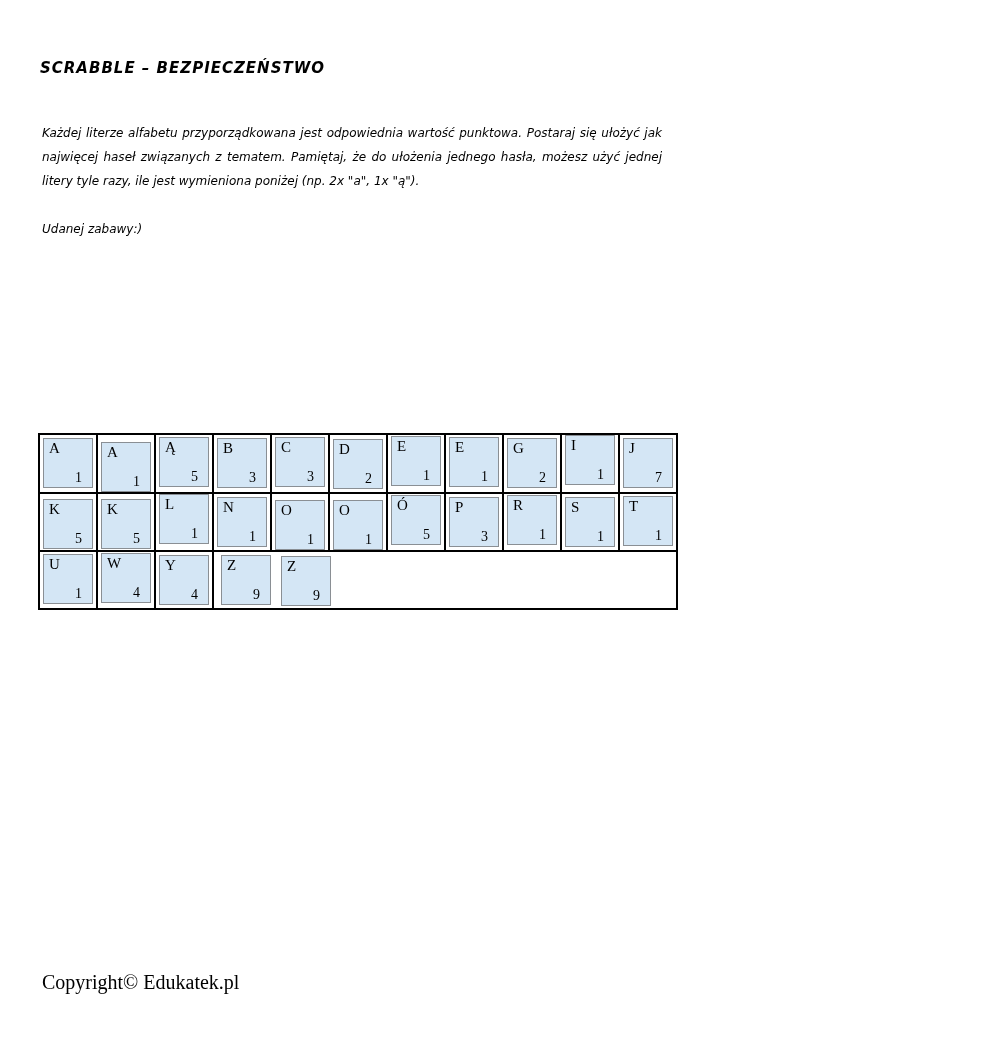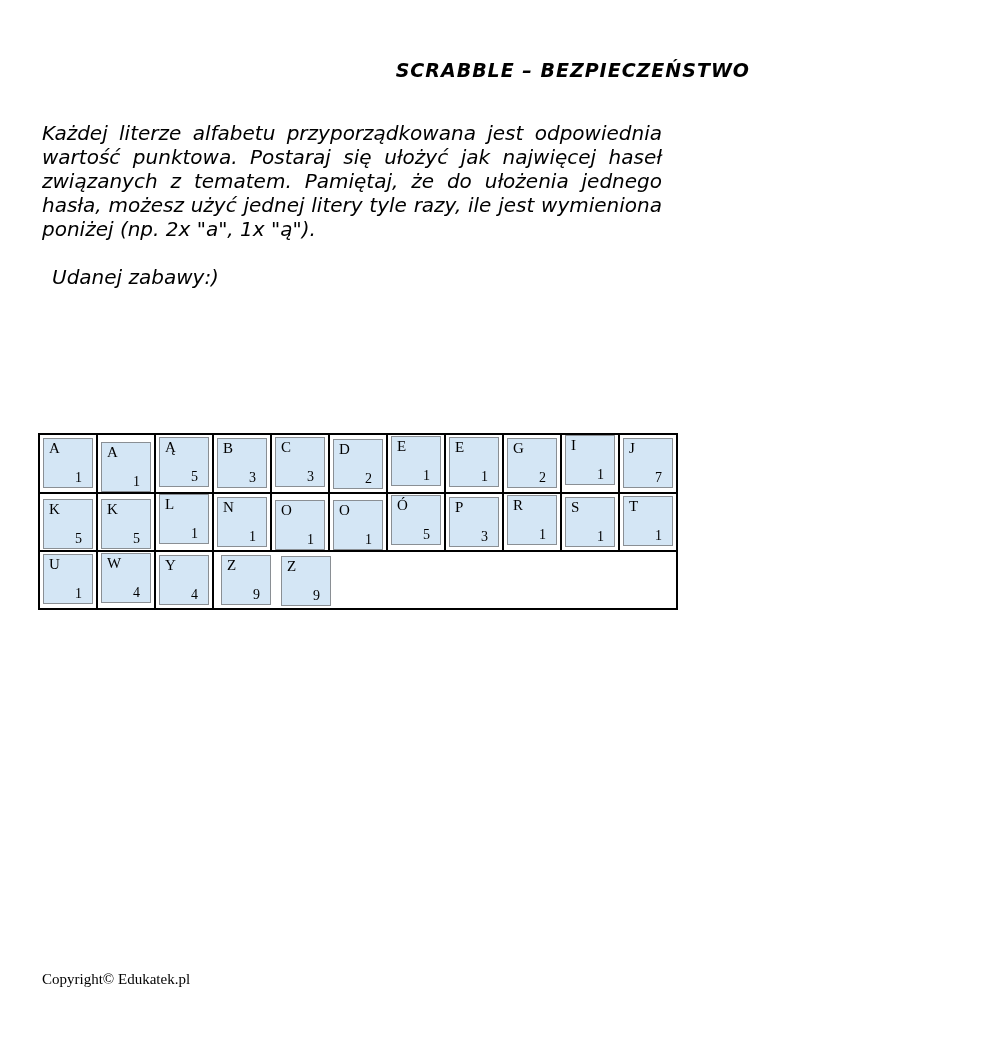--- a/index.html
+++ b/index.html
@@ -6,31 +6,31 @@
   .page{
     position:relative;
     width:1000px;height:1056px;
     background:#ffffff;
     font-family:"DejaVu Sans",sans-serif;
     color:#000;
     overflow:hidden;
   }
   .doc-title{
     position:absolute;top:59px;left:40px;width:710px;
-    text-align:right;
+    text-align:left;
     font-style:italic;font-weight:bold;
-    font-size:19px;letter-spacing:1px;
+    font-size:15px;letter-spacing:1px;
   }
   .intro{
     position:absolute;top:121px;left:42px;width:620px;
     font-style:italic;
-    font-size:20px;line-height:24px;
+    font-size:12px;line-height:24px;
   }
   .intro p{margin:0;text-align:justify;}
-  .intro p.closing{margin-top:24px;text-align:left;margin-left:10px;}
+  .intro p.closing{margin-top:24px;text-align:left;}
   
   .board{
     position:absolute;top:433px;left:38px;
   }
   table.grid{
     border-collapse:collapse;
     table-layout:fixed;
     width:624px;
   }
   table.grid td{
@@ -83,21 +83,21 @@
   tr.r3 td:nth-child(2) .tile{margin-top:1px}
   tr.r3 td:nth-child(3) .tile{margin-top:3px}
   td.wide .tilewrap{
     display:flex;gap:10px;padding-left:7px;align-items:flex-start;
   }
   td.wide .tile{margin:3px 0 0 0;}
   td.wide .tile:nth-child(2){margin-top:4px;}
   .footer{
     position:absolute;top:971px;left:42px;
     font-family:"Liberation Serif","DejaVu Serif",serif;
-    font-size:15px;
+    font-size:20px;
     text-align:right;
   }
 </style>
 </head>
 <body>
 
 <div class="page">
 
   <div class="doc-title">SCRABBLE – BEZPIECZEŃSTWO</div>
 

